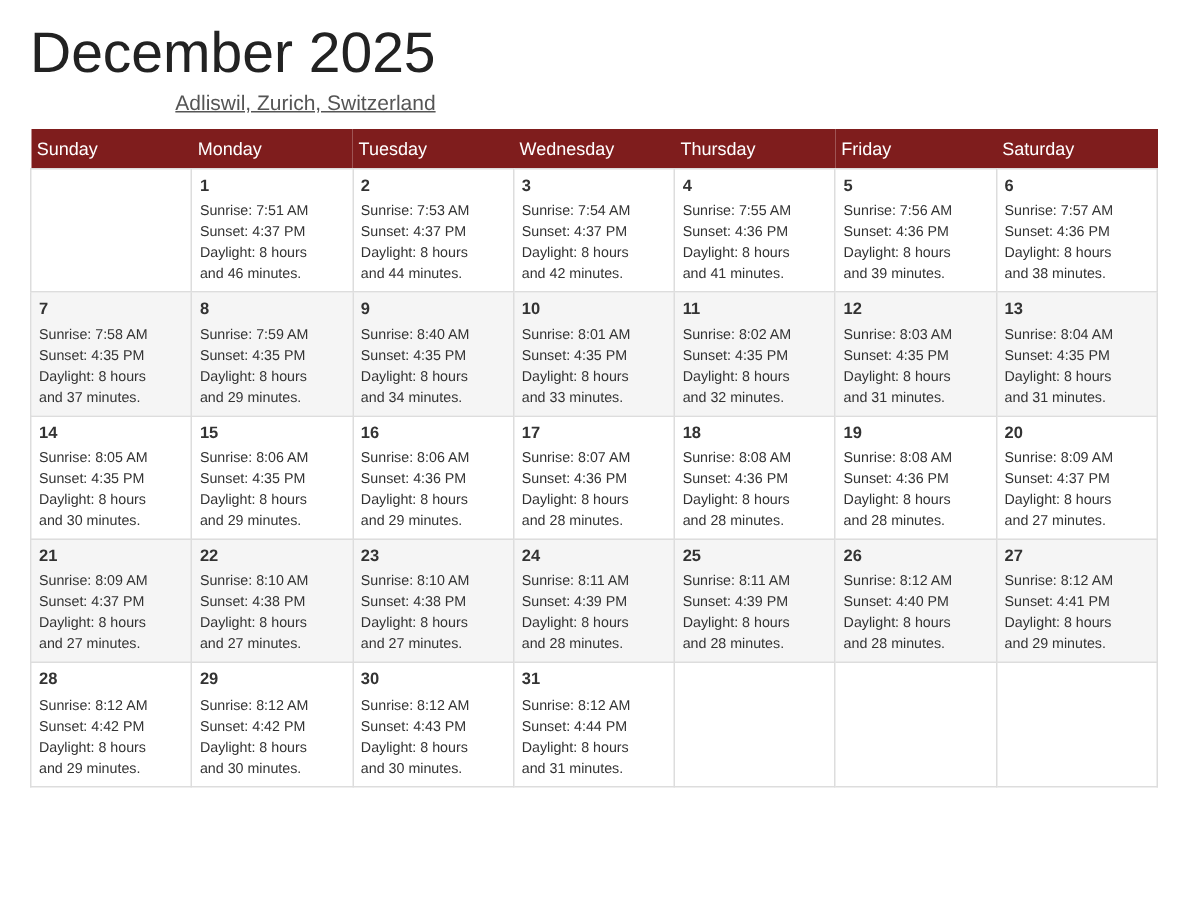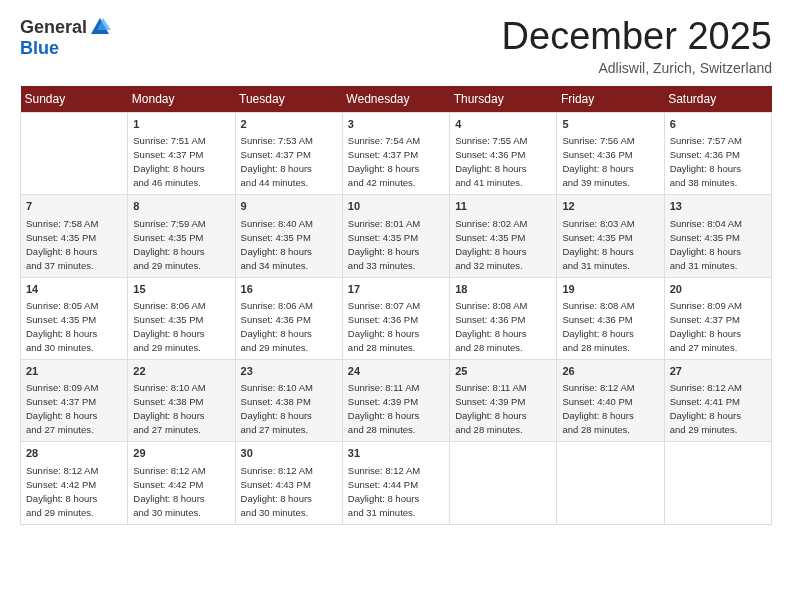--- a/index.html
+++ b/index.html
@@ -53,20 +53,21 @@
     .main-title {
       font-size: 38px;
       font-weight: 300;
       color: #222;
       line-height: 1.1;
     }
     .subtitle {
       font-size: 14px;
       color: #555;
       margin-top: 2px;
+      text-decoration: underline;
     }
     table {
       width: 100%;
       border-collapse: collapse;
       font-size: 10.5px;
     }
     thead tr th {
       background: #7f1d1d;
       color: #fff;
       padding: 6px 4px;
@@ -101,30 +102,20 @@
     }
     td.empty {
       background: #f9f9f9;
     }
   </style>
 </head>
 <body>
 
 <div class="page">
   <div class="header">
-    <div class="logo">
-      <div class="logo-text">
-        <span class="logo-general">General</span>
-        <svg class="logo-icon" viewBox="0 0 22 22">
-          <polygon points="11,2 20,18 2,18" fill="#1565c0"></polygon>
-          <polygon points="14,2 22,14 8,14" fill="#42a5f5" opacity="0.7"></polygon>
-        </svg>
-      </div>
-      <span class="logo-blue">Blue</span>
-    </div>
     <div class="title-section">
       <div class="main-title">December 2025</div>
       <div class="subtitle">Adliswil, Zurich, Switzerland</div>
     </div>
   </div>
 
   <table>
     <thead>
       <tr>
 

